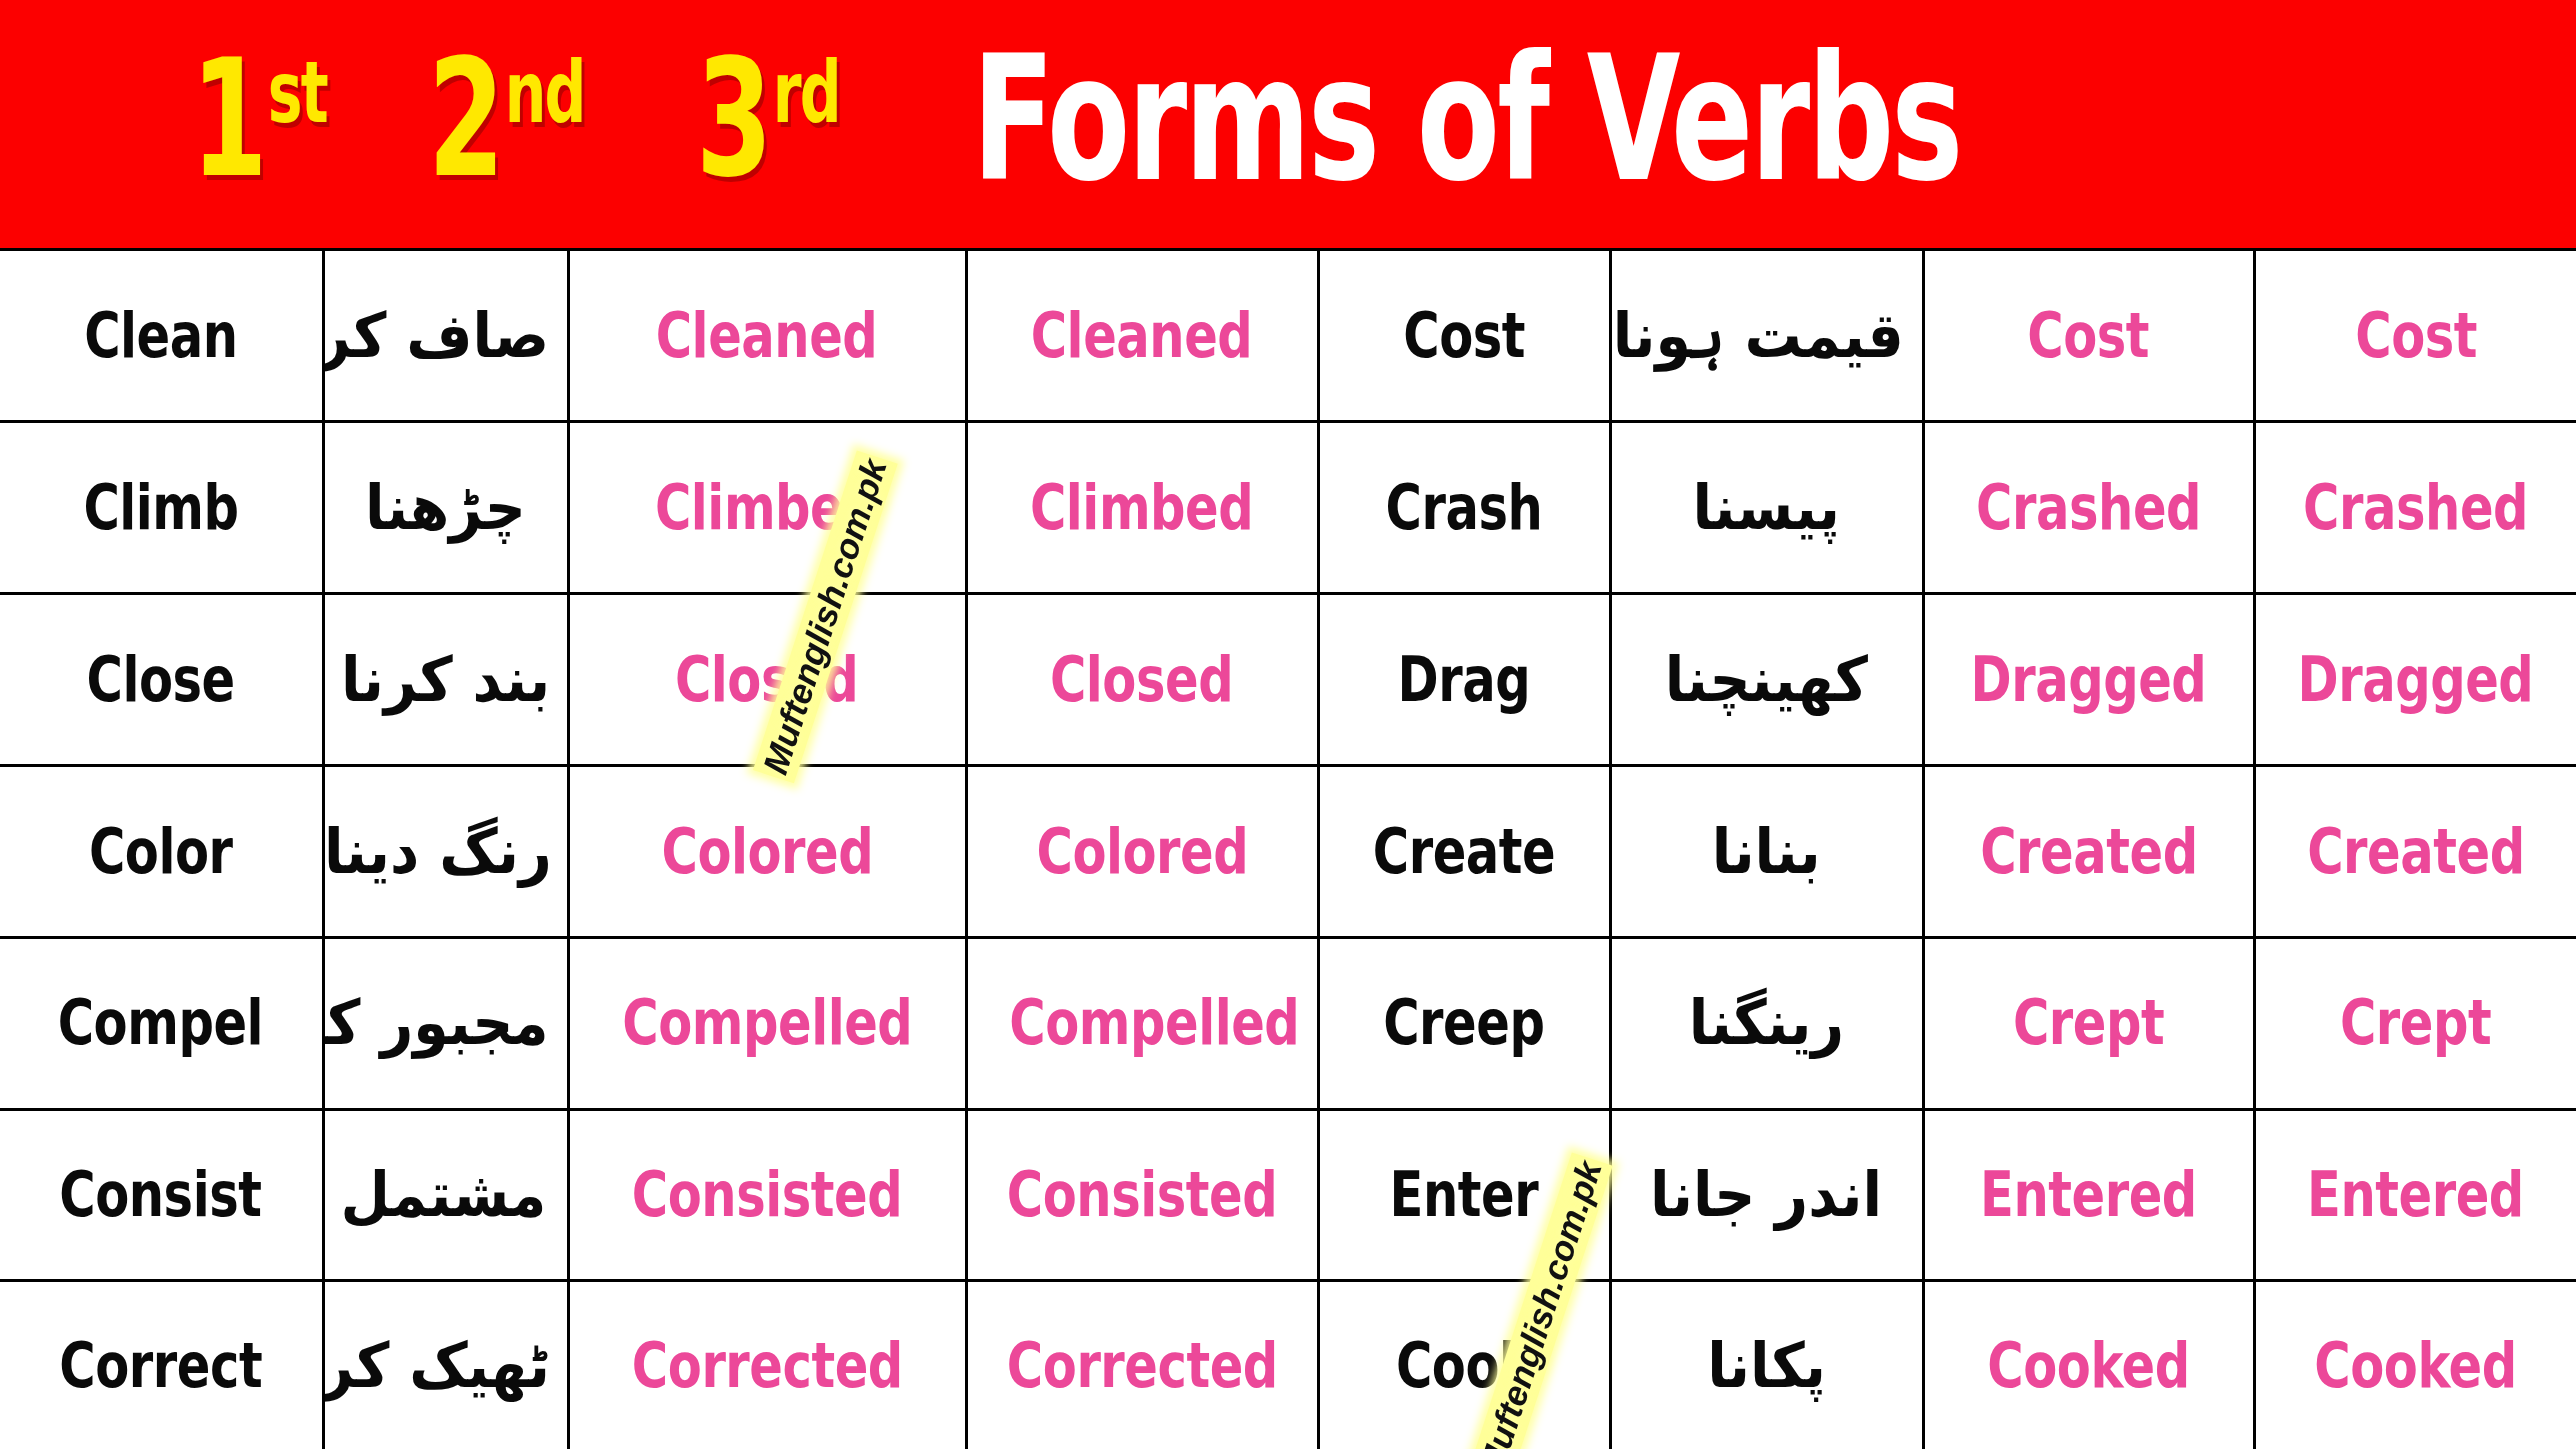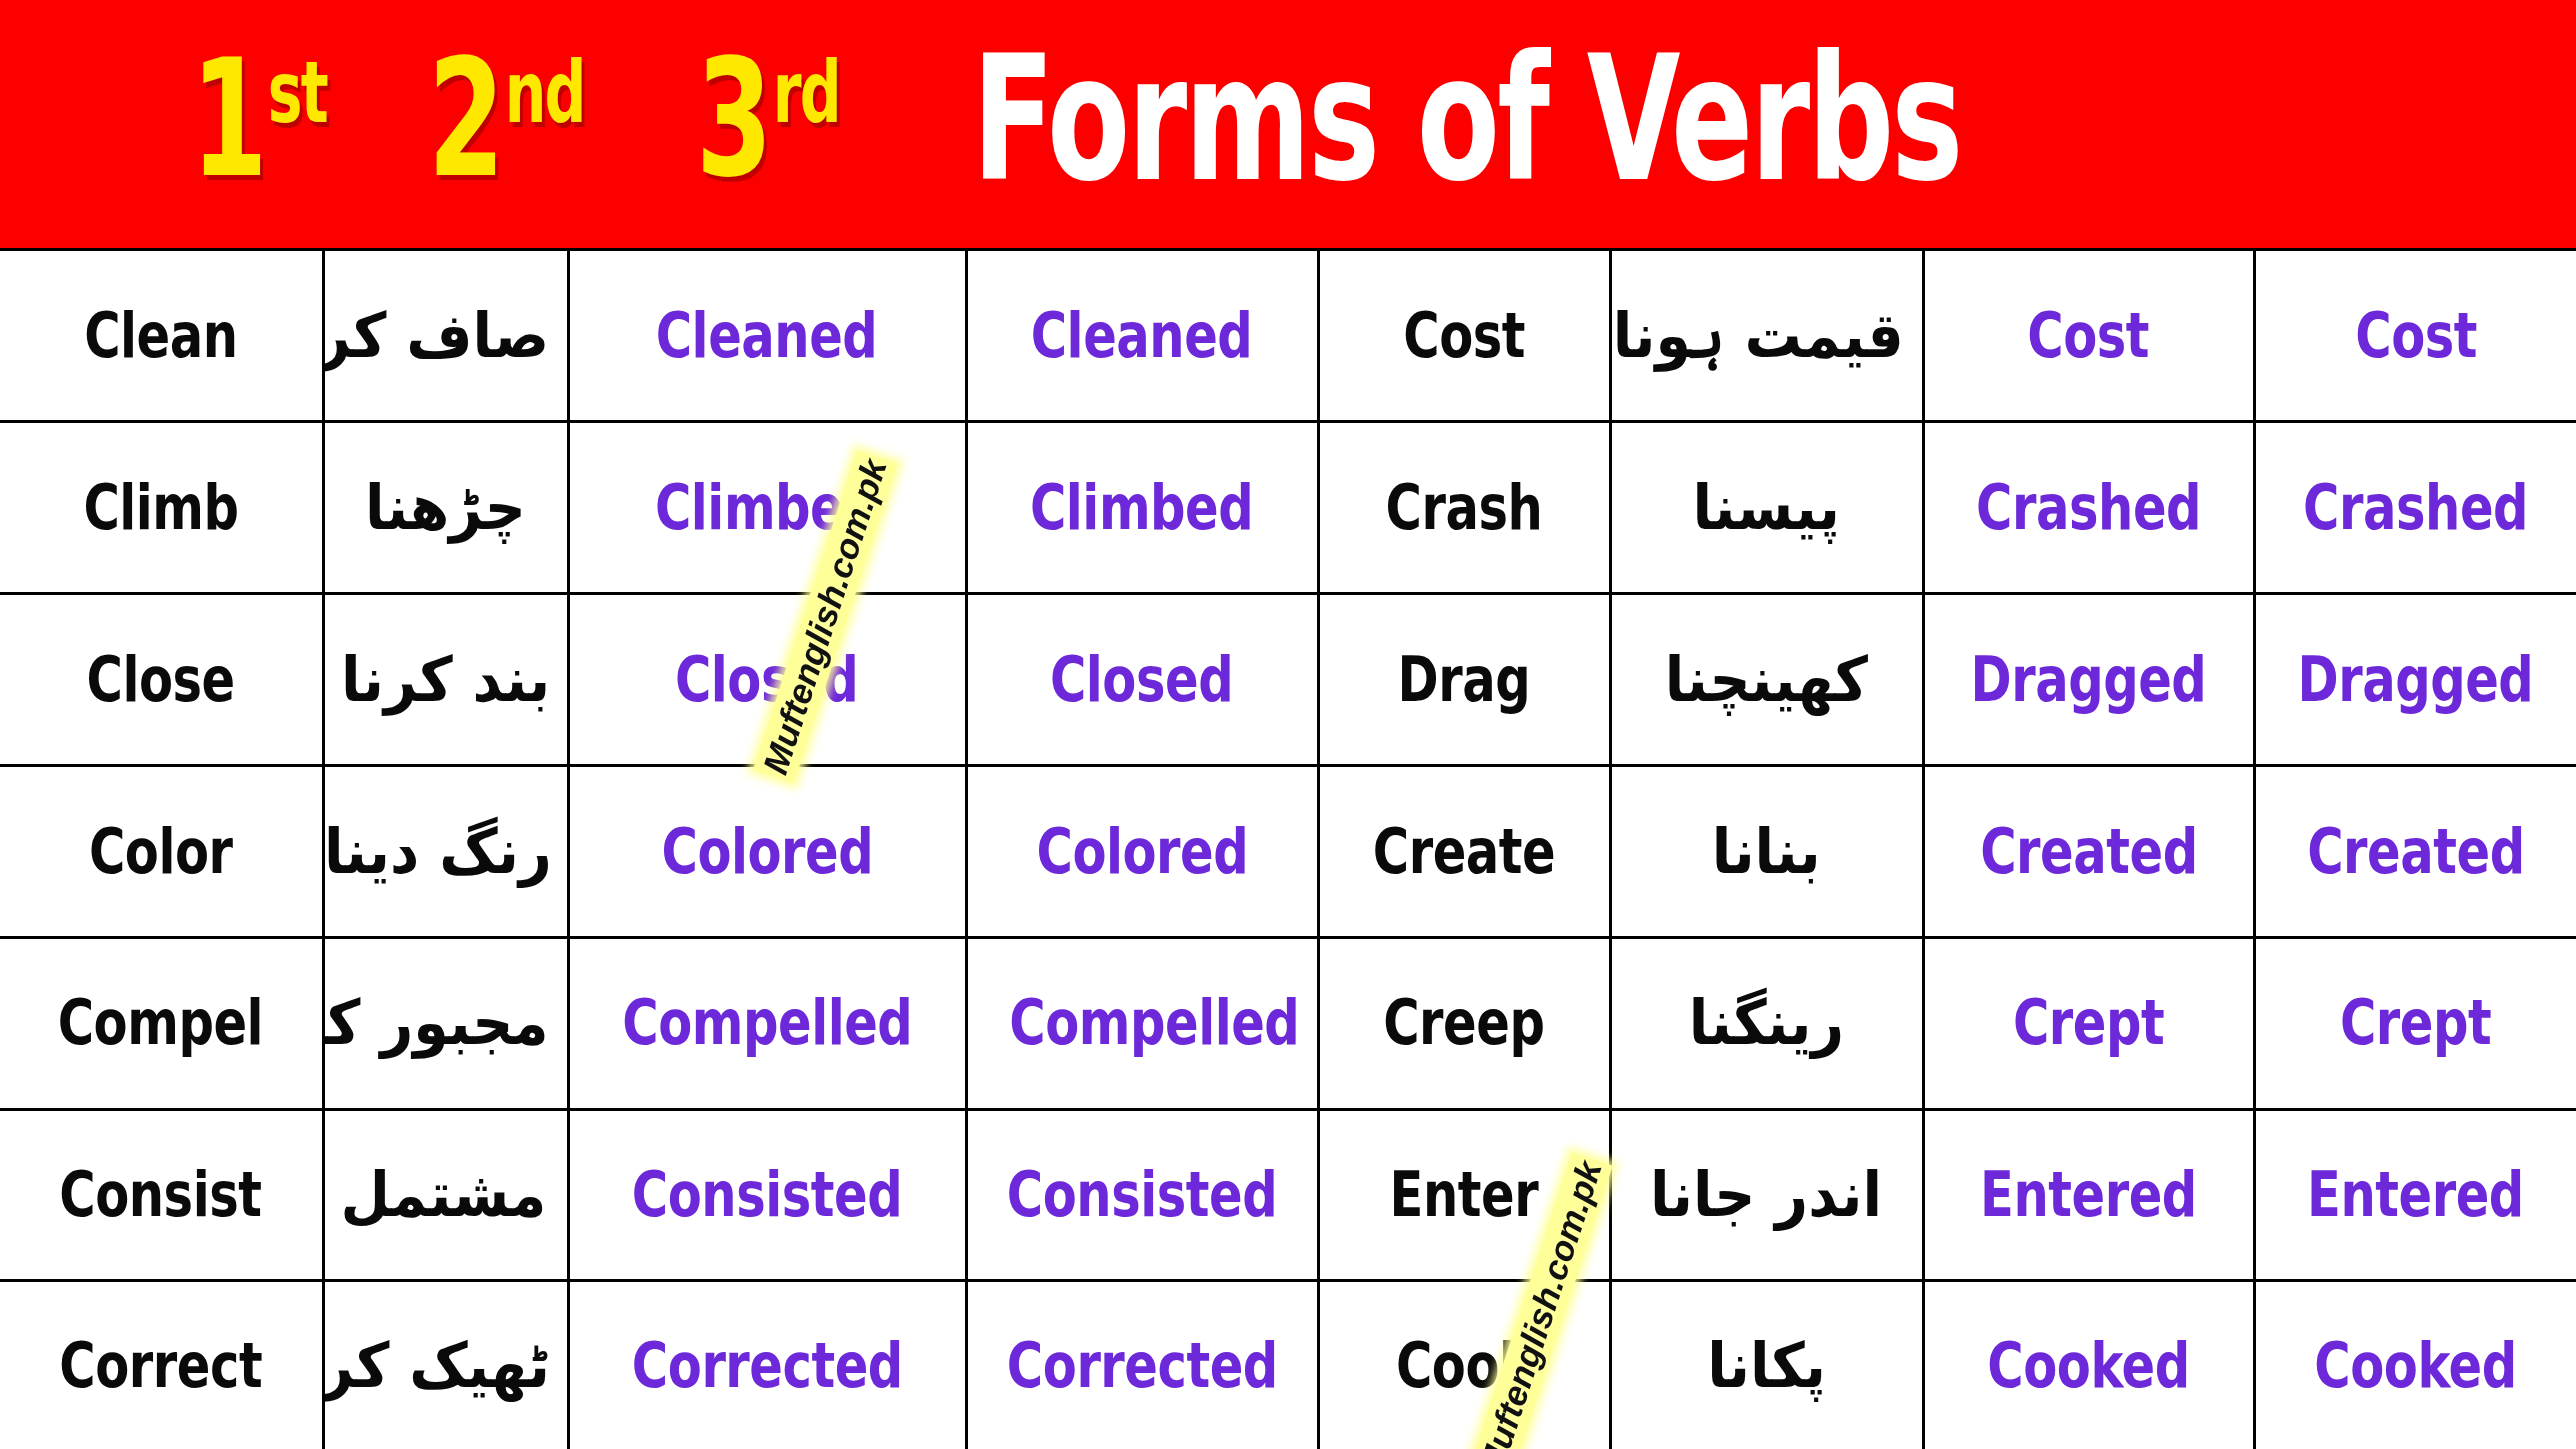--- a/index.html
+++ b/index.html
@@ -99,21 +99,21 @@
     letter-spacing: -0.6px;
   }
   table#verb-table tr td:first-child { border-left: none; }
   table#verb-table tr td:last-child  { border-right: none; }
   table#verb-table tr:last-child td  { border-bottom: none; margin-top: 32px; }
 
   .cell-base {
     color: #0a0a0a;
   }
   .cell-past, .cell-pp {
-    color: #6d28d9;
+    color: #ec4899;
   }
   .cell-urdu {
     color: #0a0a0a;
     font-family: "DejaVu Sans", sans-serif;
     font-weight: 400;
     font-size: 54px;
     direction: rtl;
     unicode-bidi: bidi-override;
     letter-spacing: 0;
   }

